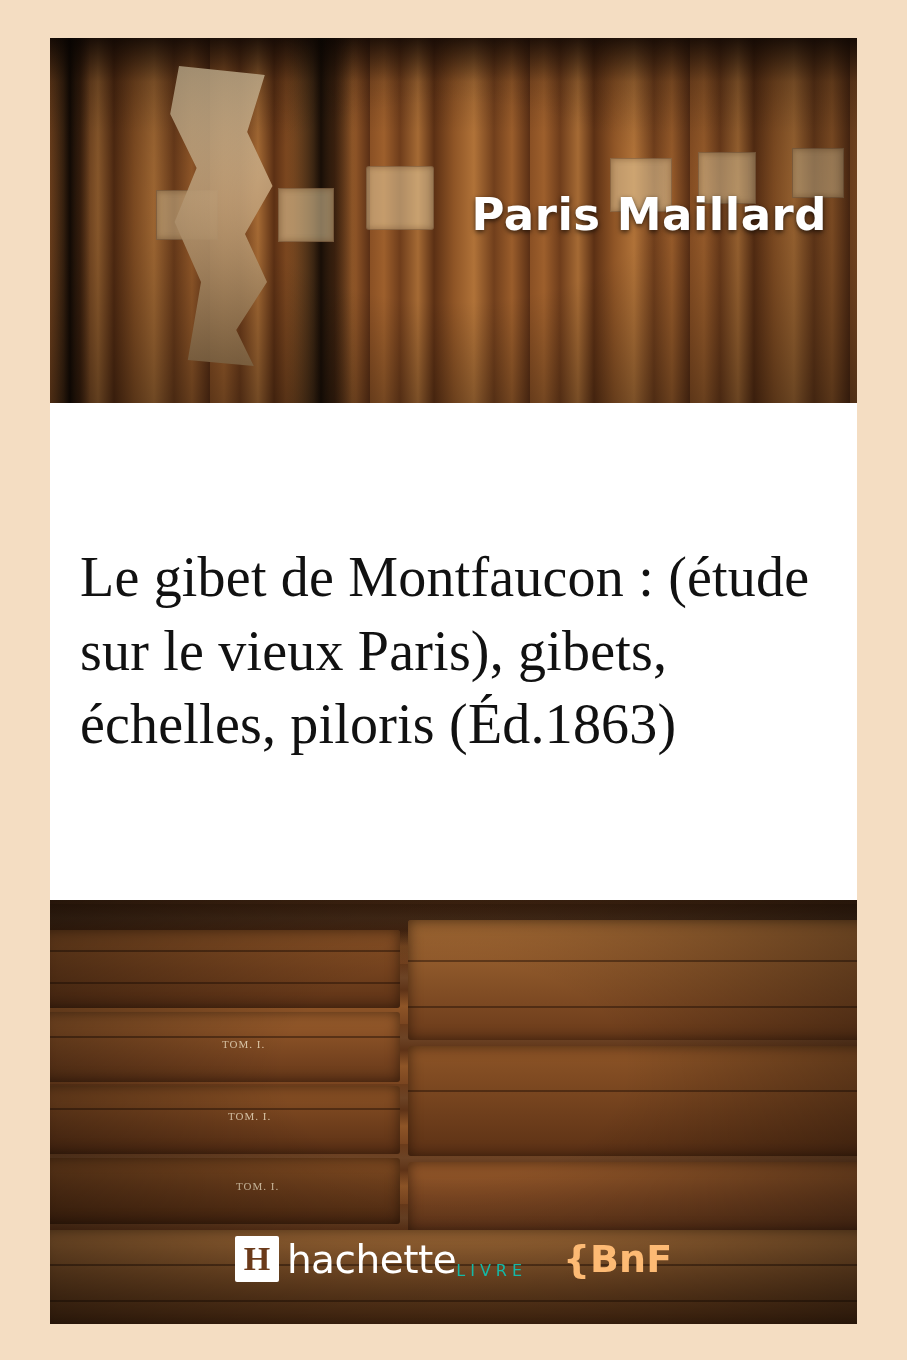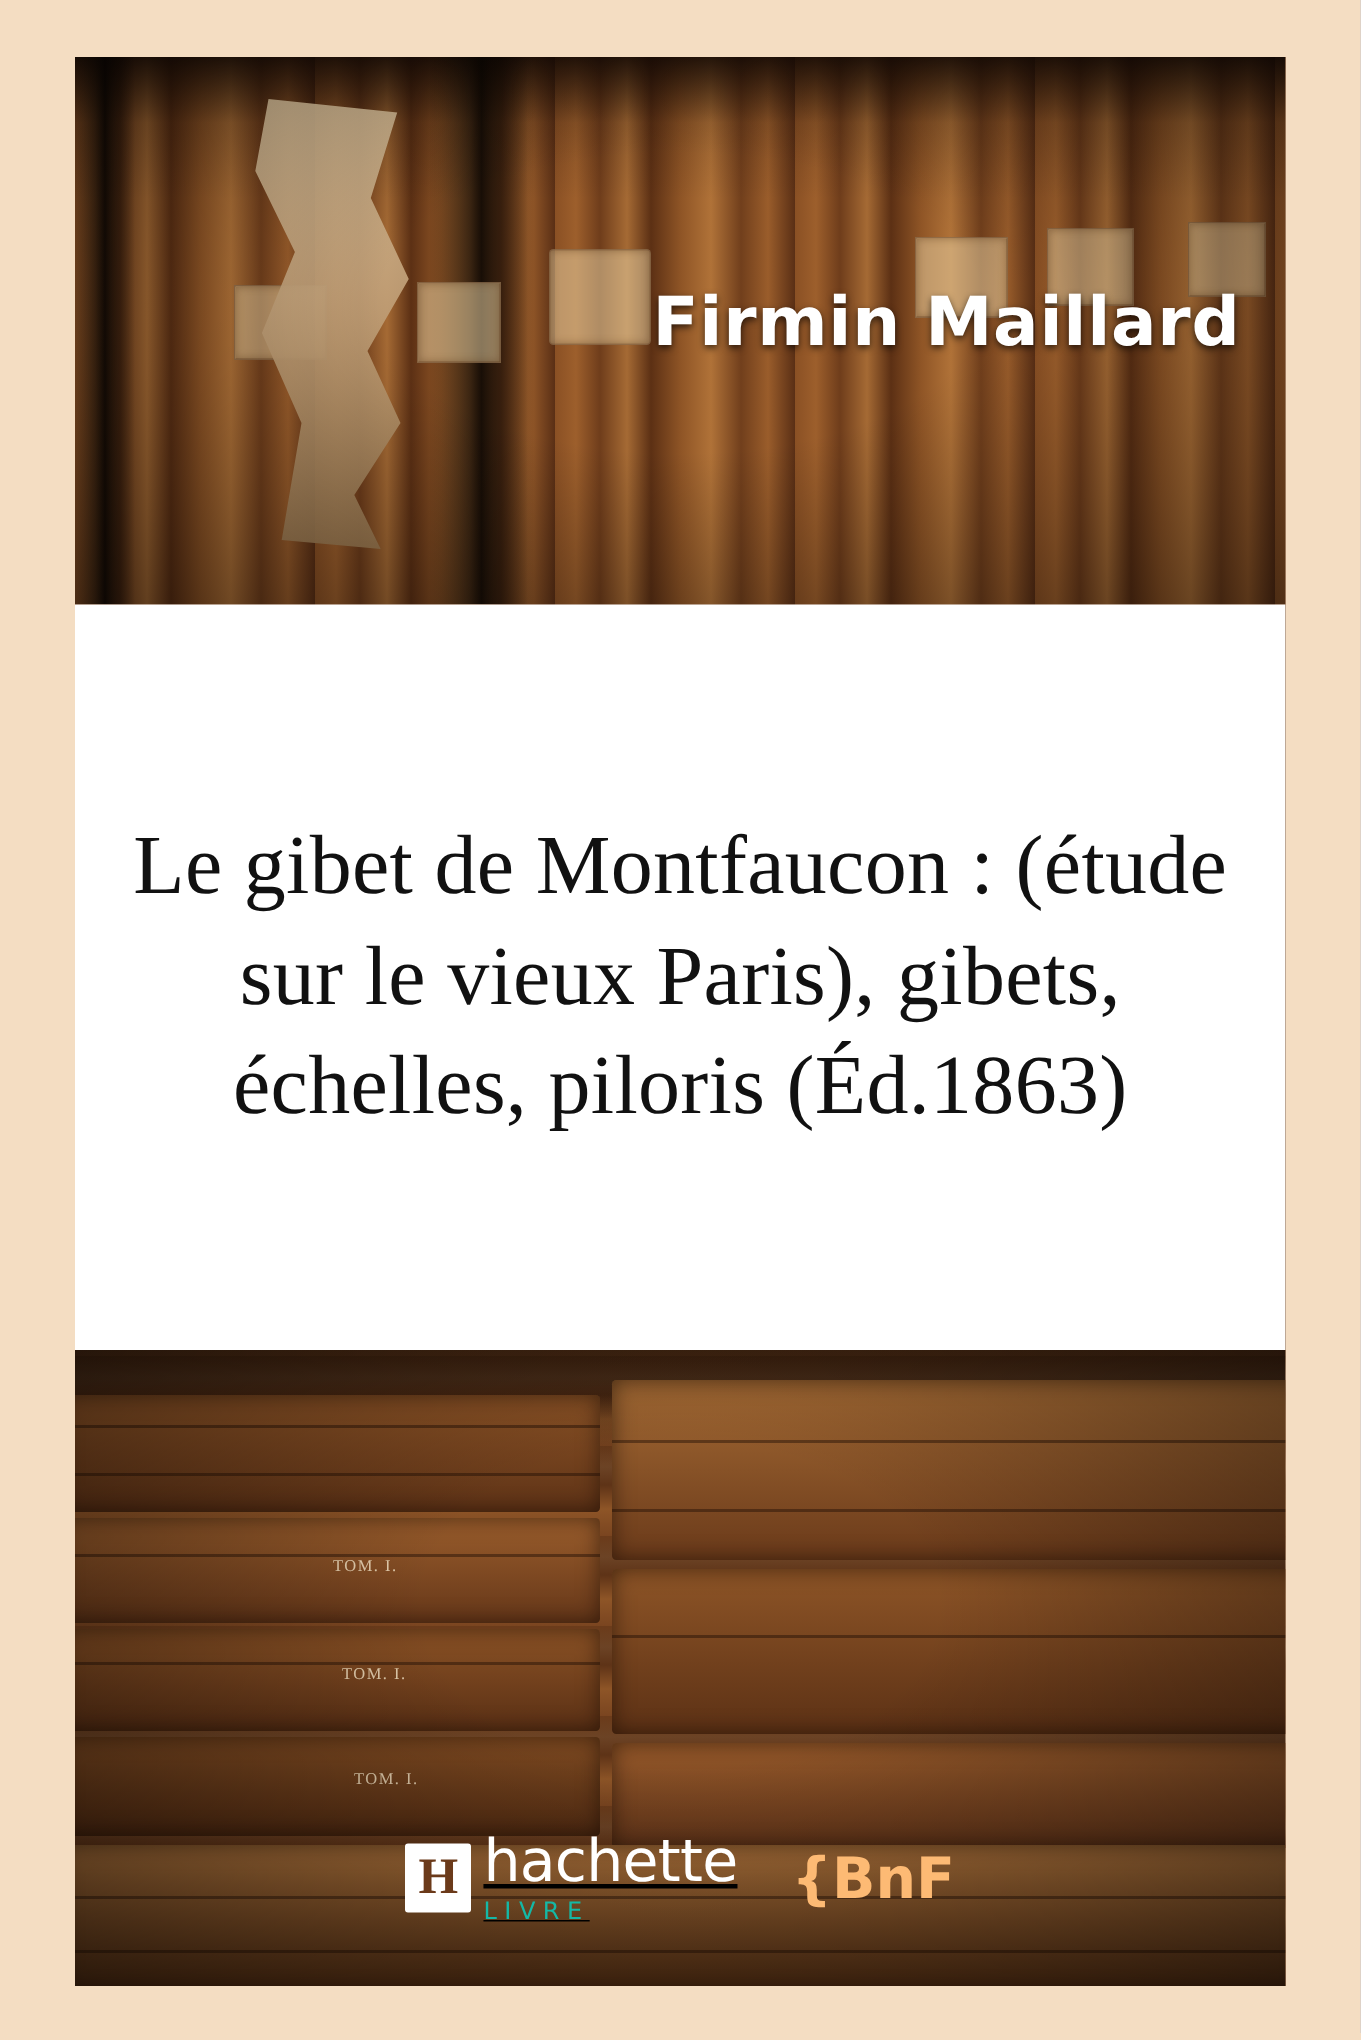--- a/index.html
+++ b/index.html
@@ -101,21 +101,21 @@
     background: #ffffff;
     display: flex;
     align-items: center;
     justify-content: center;
   }
   .title {
     color: #111111;
     font-family: "Liberation Serif", serif;
     font-size: 56px;
     line-height: 1.32;
-    text-align: center;
+    text-align: left;
     padding: 0 30px;
     letter-spacing: 0.2px;
   }
 
   
   .photo-bottom {
     position: absolute;
     left: 0;
     top: 862px;
     width: 807px;
@@ -176,24 +176,23 @@
     color: #6b3a1a;
     font-family: "Liberation Serif", serif;
     font-weight: bold;
     font-size: 34px;
     line-height: 46px;
     text-align: center;
     border-radius: 2px;
   }
   .hachette-words {
     display: flex;
-    flex-direction: column;
-    align-items: flex-start;
+    flex-direction: row;
+    align-items: flex-end;
     line-height: 1;
-    text-decoration: underline;
   }
   .hachette-name {
     color: #ffffff;
     font-family: "DejaVu Sans", sans-serif;
     font-size: 39px;
     font-weight: normal;
     letter-spacing: -0.5px;
   }
   .hachette-sub {
     color: #14b8a6;
@@ -225,21 +224,21 @@
       <div class="label-patch" style="left:228px;top:150px;width:54px;height:52px;"></div>
       <div class="label-patch" style="left:316px;top:128px;width:66px;height:62px;border-radius:3px;"></div>
       <div class="label-patch" style="left:560px;top:120px;width:60px;height:52px;"></div>
       <div class="label-patch" style="left:648px;top:114px;width:56px;height:50px;"></div>
       <div class="label-patch" style="left:742px;top:110px;width:50px;height:48px;"></div>
 
       <div class="torn-paper"></div>
 
       <div class="photo-vignette"></div>
 
-      <div class="author">Firmin Maillard</div>
+      <div class="author">Paris Maillard</div>
     </div>
 
     <div class="title-band">
       <div class="title">Le gibet de Montfaucon : (étude sur le vieux Paris), gibets, échelles, piloris (Éd.1863)</div>
     </div>
 
     <div class="photo-bottom">
 
       <div class="stack" style="left:-10px;top:30px;width:360px;height:78px;background:linear-gradient(180deg,#8c5326,#5d3216);">
         <div class="ridge" style="top:20px;"></div>

